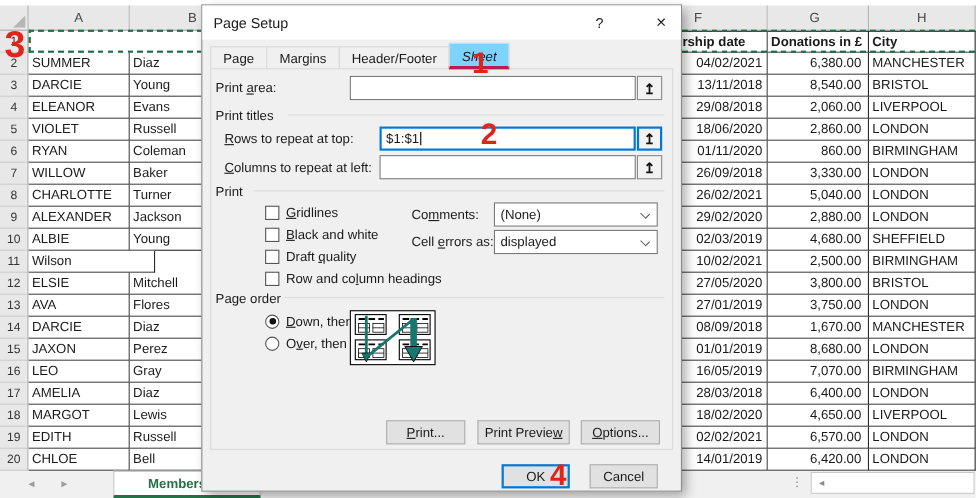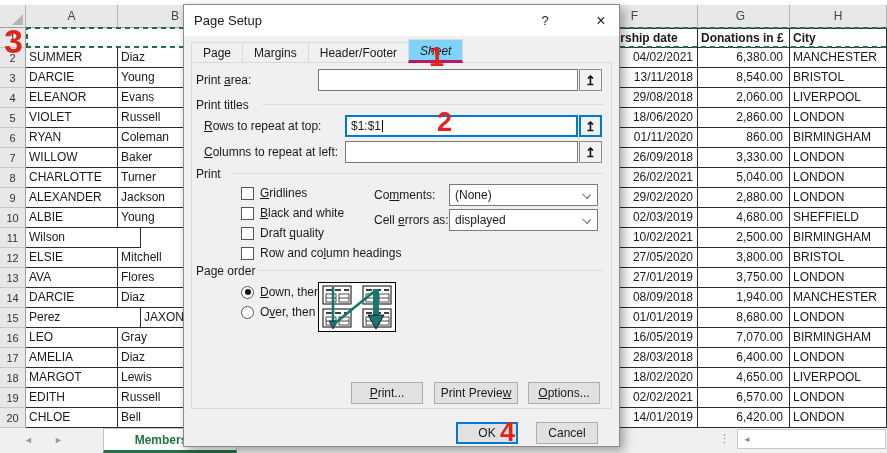--- a/index.html
+++ b/index.html
@@ -203,22 +203,22 @@
       </div>
 
       <div class="srow">
         <div class="gut">14</div>
         <div class="cell ca">DARCIE</div>
         <div class="cell cb">Diaz</div>
       </div>
 
       <div class="srow">
         <div class="gut">15</div>
+        <div class="cell ca">JAXON</div>
         <div class="cell cb">Perez</div>
-        <div class="cell ca">JAXON</div>
       </div>
 
       <div class="srow">
         <div class="gut">16</div>
         <div class="cell ca">LEO</div>
         <div class="cell cb">Gray</div>
       </div>
 
       <div class="srow">
         <div class="gut">17</div>
@@ -327,21 +327,21 @@
       </div>
 
       <div class="srow">
         <div class="cell cf">27/01/2019</div>
         <div class="cell cg">3,750.00</div>
         <div class="cell ch">LONDON</div>
       </div>
 
       <div class="srow">
         <div class="cell cf">08/09/2018</div>
-        <div class="cell cg">1,940.00</div>
+        <div class="cell cg">1,670.00</div>
         <div class="cell ch">MANCHESTER</div>
       </div>
 
       <div class="srow">
         <div class="cell cf">01/01/2019</div>
         <div class="cell cg">8,680.00</div>
         <div class="cell ch">LONDON</div>
       </div>
 
       <div class="srow">

